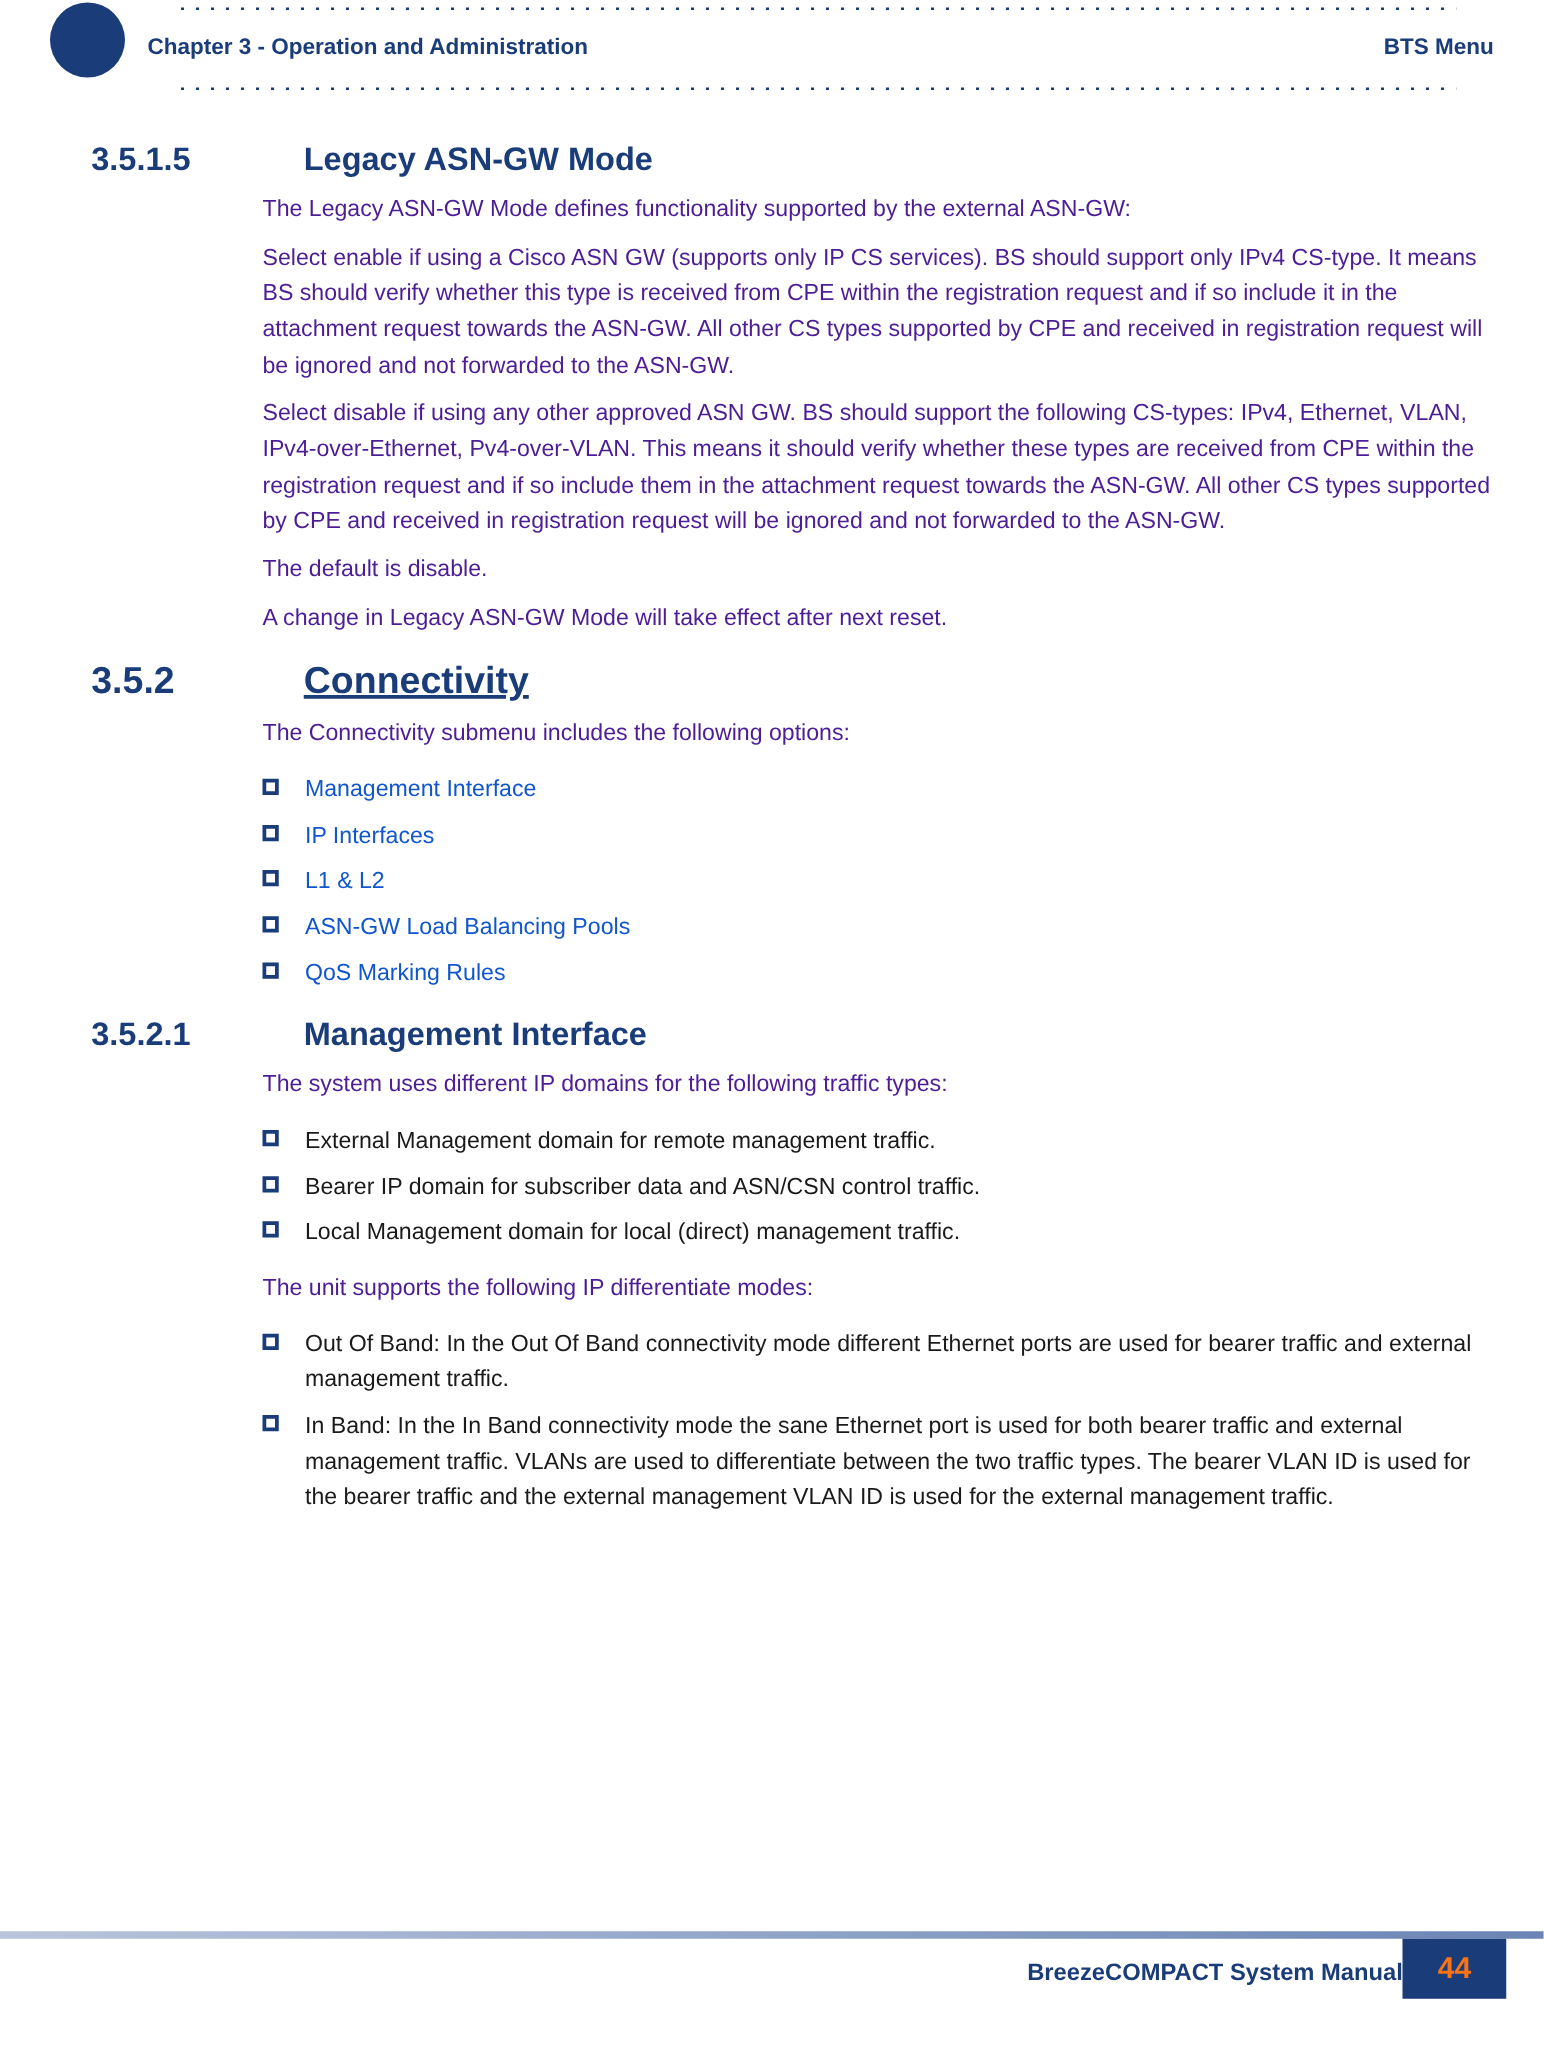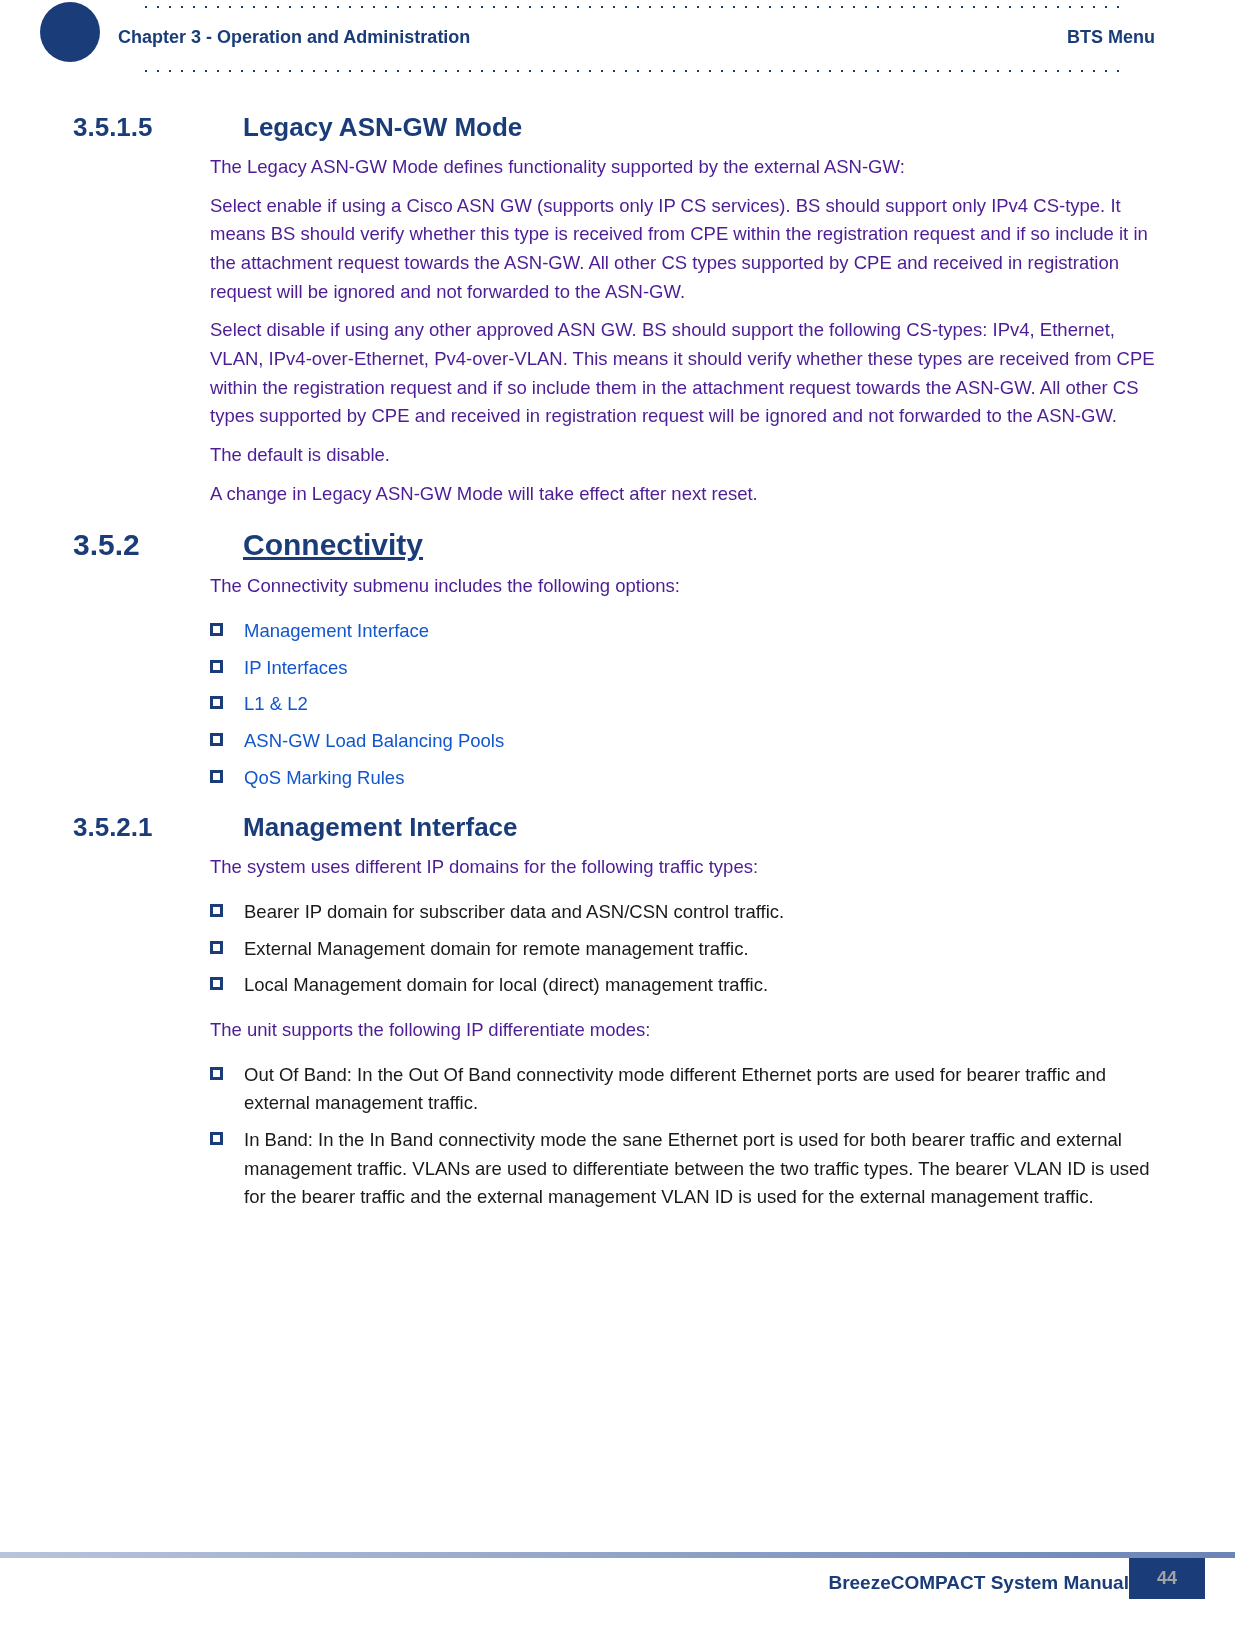--- a/index.html
+++ b/index.html
@@ -6,21 +6,21 @@
     margin: 0;
     padding: 0;
     font-family: Verdana, Geneva, sans-serif;
     background: #fff;
     width: 1235px;
     height: 1639px;
     position: relative;
     color: #000;
   }
   .page {
-    padding: 30px 80px 0 40px;
+    padding: 30px 40px 0 40px;
     box-sizing: border-box;
   }
   .header-row {
     display: flex;
     align-items: center;
     justify-content: space-between;
     margin-bottom: 8px;
   }
   .header-left {
     display: flex;
@@ -150,23 +150,23 @@
     align-items: center;
     padding: 8px 40px 0 24px;
   }
   .footer-title {
     color: #1a3d7a;
     font-size: 19px;
     font-weight: bold;
   }
   .page-number-box {
     background: #1a3d7a;
-    color: #a3a3a3;
-    font-weight: bold;
-    font-size: 18px;
+    color: #f97316;
+    font-weight: bold;
+    font-size: 24px;
     padding: 10px 28px;
     margin-top: -8px;
     margin-right: -10px;
   }
 </style>
 </head>
 <body>
 
 <div class="page">
   <div class="dotted-line-top"></div>
@@ -203,22 +203,22 @@
       <li class="link">ASN-GW Load Balancing Pools</li>
       <li class="link">QoS Marking Rules</li>
     </ul>
 
     <div class="section">
       <div class="section-number">3.5.2.1</div>
       <div class="section-heading">Management Interface</div>
     </div>
     <p class="body-text">The system uses different IP domains for the following traffic types:</p>
     <ul class="bullet-list">
+      <li>External Management domain for remote management traffic.</li>
       <li>Bearer IP domain for subscriber data and ASN/CSN control traffic.</li>
-      <li>External Management domain for remote management traffic.</li>
       <li>Local Management domain for local (direct) management traffic.</li>
     </ul>
     <p class="body-text">The unit supports the following IP differentiate modes:</p>
     <ul class="bullet-list">
       <li>Out Of Band: In the Out Of Band connectivity mode different Ethernet ports are used for bearer traffic and external management traffic.</li>
       <li>In Band: In the In Band connectivity mode the sane Ethernet port is used for both bearer traffic and external management traffic. VLANs are used to differentiate between the two traffic types. The bearer VLAN ID is used for the bearer traffic and the external management VLAN ID is used for the external management traffic.</li>
     </ul>
 
   </div>
 </div>

